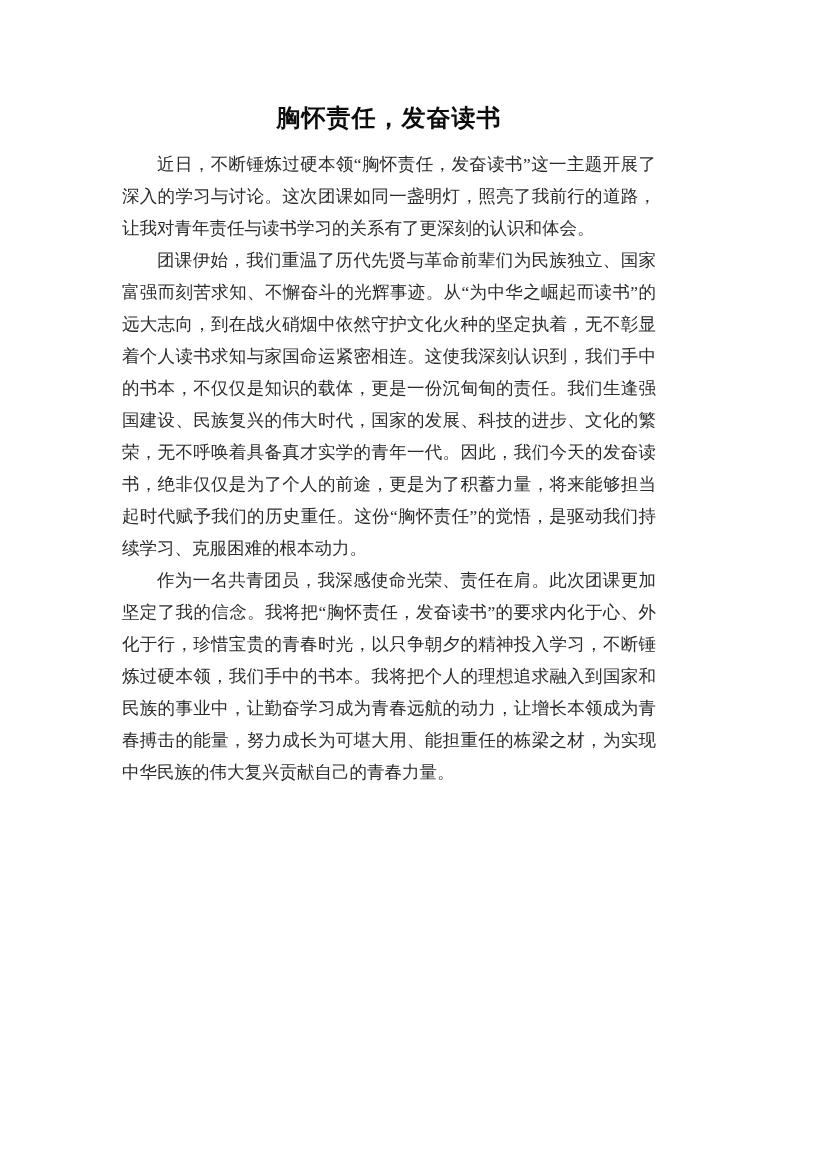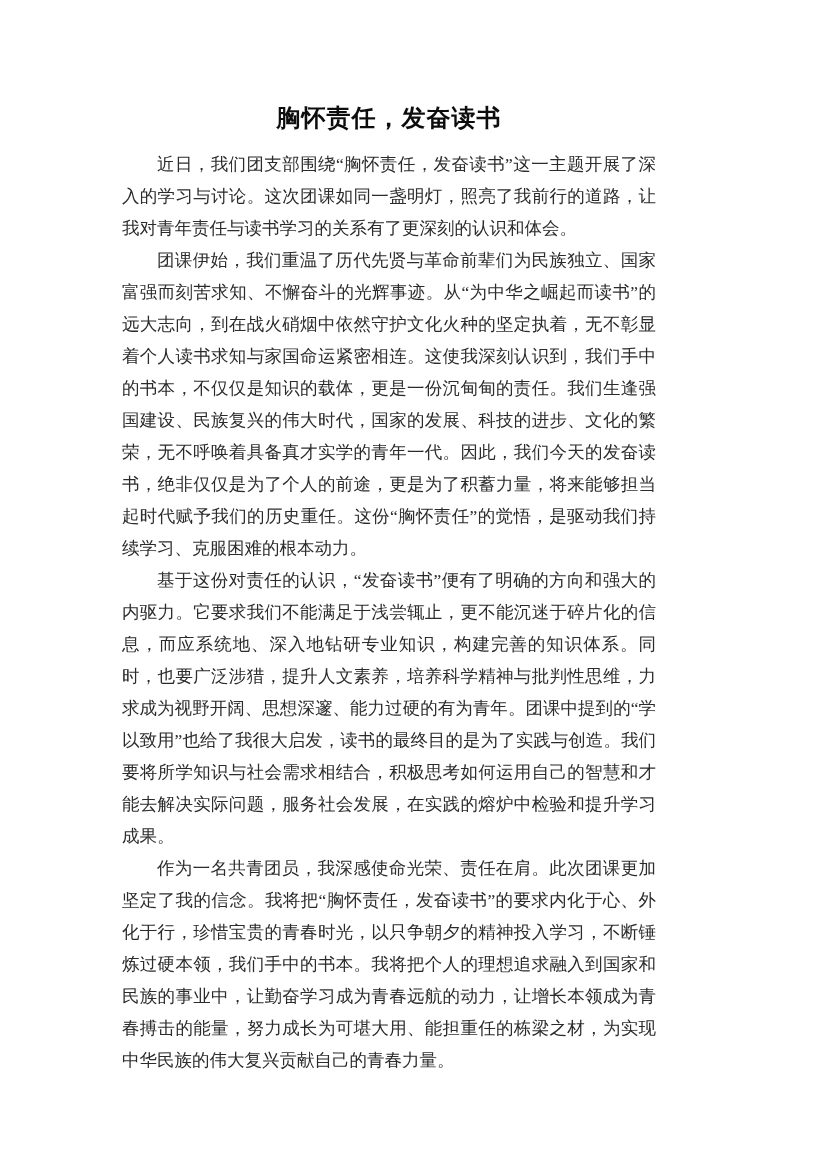--- a/index.html
+++ b/index.html
@@ -35,17 +35,16 @@
     text-indent: 2em;
     margin: 0;
     word-break: break-all;
   }
 </style>
 </head>
 <body>
 
 <div class="page">
   <h1 class="doc-title">胸怀责任，发奋读书</h1>
-  <p class="para">近日，我们团支部围绕“胸怀责任，发奋读书”这一主题开展了深入的学习与讨论。这次团课如同一盏明灯，照亮了我前行的道路，让我对青年责任与读书学习的关系有了更深刻的认识和体会。</p>
+  <p class="para">近日，不断锤炼过硬本领“胸怀责任，发奋读书”这一主题开展了深入的学习与讨论。这次团课如同一盏明灯，照亮了我前行的道路，让我对青年责任与读书学习的关系有了更深刻的认识和体会。</p>
   <p class="para">团课伊始，我们重温了历代先贤与革命前辈们为民族独立、国家富强而刻苦求知、不懈奋斗的光辉事迹。从“为中华之崛起而读书”的远大志向，到在战火硝烟中依然守护文化火种的坚定执着，无不彰显着个人读书求知与家国命运紧密相连。这使我深刻认识到，我们手中的书本，不仅仅是知识的载体，更是一份沉甸甸的责任。我们生逢强国建设、民族复兴的伟大时代，国家的发展、科技的进步、文化的繁荣，无不呼唤着具备真才实学的青年一代。因此，我们今天的发奋读书，绝非仅仅是为了个人的前途，更是为了积蓄力量，将来能够担当起时代赋予我们的历史重任。这份“胸怀责任”的觉悟，是驱动我们持续学习、克服困难的根本动力。</p>
-  <p class="para">基于这份对责任的认识，“发奋读书”便有了明确的方向和强大的内驱力。它要求我们不能满足于浅尝辄止，更不能沉迷于碎片化的信息，而应系统地、深入地钻研专业知识，构建完善的知识体系。同时，也要广泛涉猎，提升人文素养，培养科学精神与批判性思维，力求成为视野开阔、思想深邃、能力过硬的有为青年。团课中提到的“学以致用”也给了我很大启发，读书的最终目的是为了实践与创造。我们要将所学知识与社会需求相结合，积极思考如何运用自己的智慧和才能去解决实际问题，服务社会发展，在实践的熔炉中检验和提升学习成果。</p>
   <p class="para">作为一名共青团员，我深感使命光荣、责任在肩。此次团课更加坚定了我的信念。我将把“胸怀责任，发奋读书”的要求内化于心、外化于行，珍惜宝贵的青春时光，以只争朝夕的精神投入学习，不断锤炼过硬本领，我们手中的书本。我将把个人的理想追求融入到国家和民族的事业中，让勤奋学习成为青春远航的动力，让增长本领成为青春搏击的能量，努力成长为可堪大用、能担重任的栋梁之材，为实现中华民族的伟大复兴贡献自己的青春力量。</p>
 </div>
 
 </body></html>

